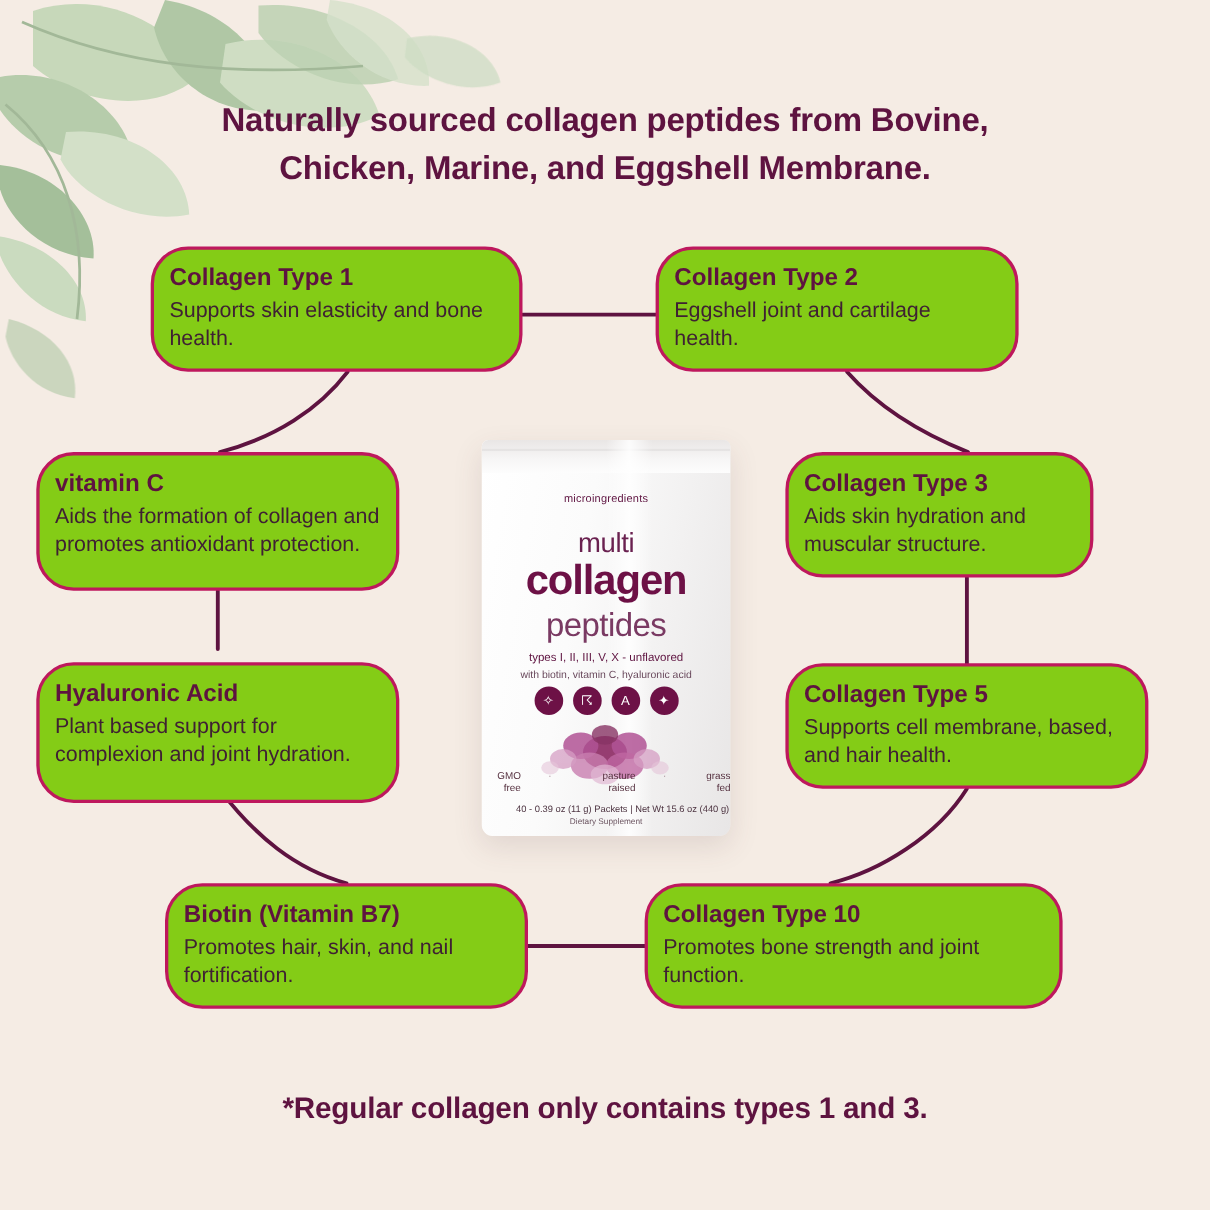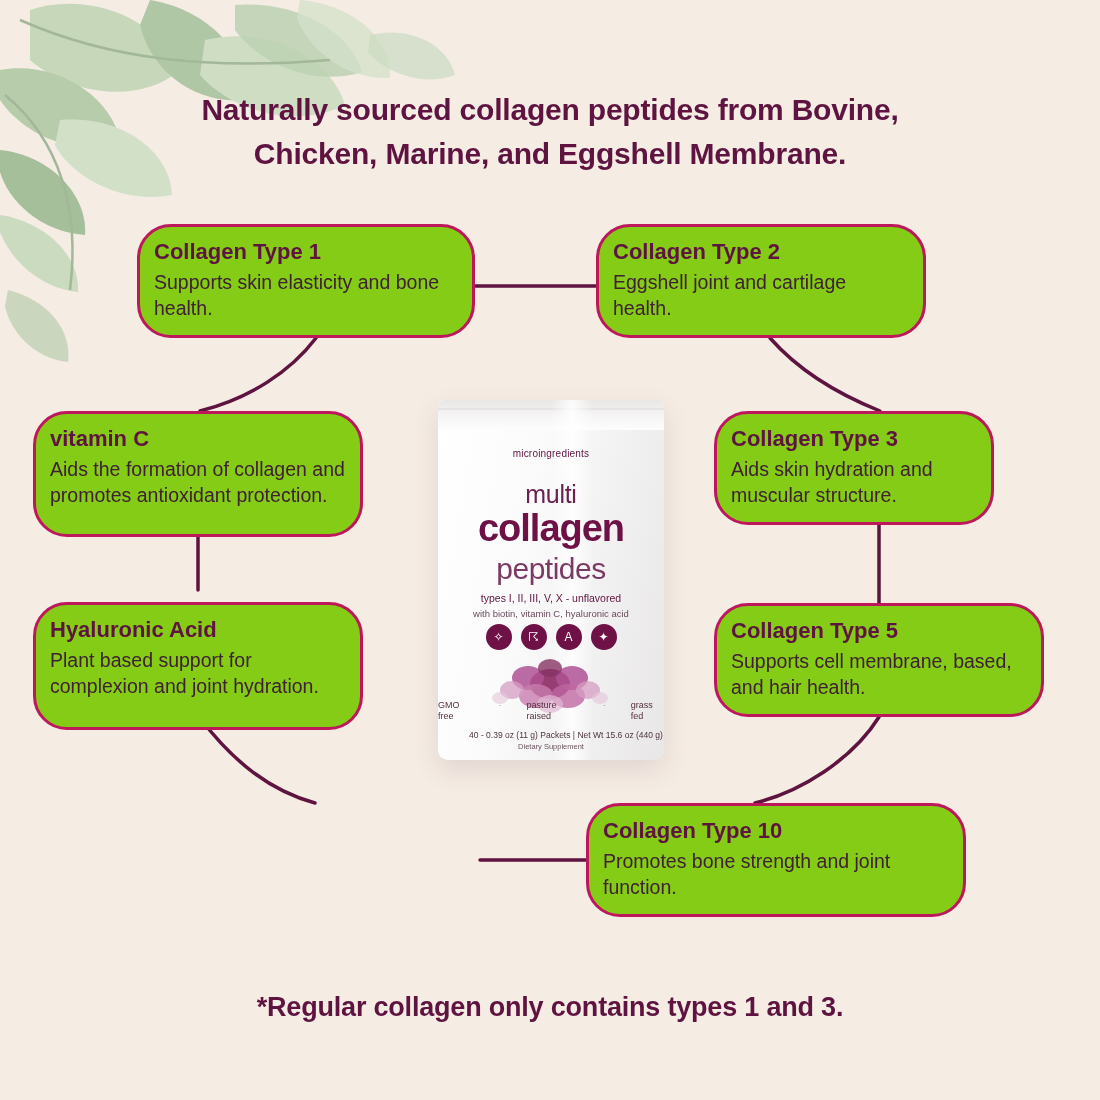--- a/index.html
+++ b/index.html
@@ -146,21 +146,21 @@
     background: #6d1146;
     display: flex; align-items: center; justify-content: center;
     color: #fff; font-size: 12px;
   }
   .flower {
     position: absolute; left: 50%; top: 250px; transform: translateX(-50%);
   }
   .claims {
     position: absolute; top: 300px; left: 0; width: 100%;
     display: flex; justify-content: center; gap: 25px;
-    font-size: 9px; color: #55303f; text-align: left; line-height: 1.25;
+    font-size: 9px; color: #55303f; text-align: right; line-height: 1.25;
   }
   .claims .dot { color: #9d7f8c; }
   .netwt {
     position: absolute; top: 330px; left: 0; width: 100%;
     text-align: center; font-size: 8.5px; color: #4c3340; padding-left: 15px;
   }
   .supp {
     position: absolute; top: 342px; left: 0; width: 100%;
     text-align: center; font-size: 7.5px; color: #6b5460;
   }
@@ -284,20 +284,24 @@
   <div class="node" id="node-ha">
     <div class="title">Hyaluronic Acid</div>
     <div class="desc">Plant based support for complexion and joint hydration.</div>
   </div>
 
   <div class="node" id="node-type5">
     <div class="title">Collagen Type 5</div>
     <div class="desc">Supports cell membrane, based, and hair health.</div>
   </div>
 
+  <div class="node" id="node-biotin">
+    <div class="title">Biotin (Vitamin B7)</div>
+    <div class="desc">Promotes hair, skin, and nail fortification.</div>
+  </div>
 
   <div class="node" id="node-type10">
     <div class="title">Collagen Type 10</div>
     <div class="desc">Promotes bone strength and joint function.</div>
   </div>
 
   <div class="footnote">*Regular collagen only contains types 1 and 3.</div>
 
 </div>
 

